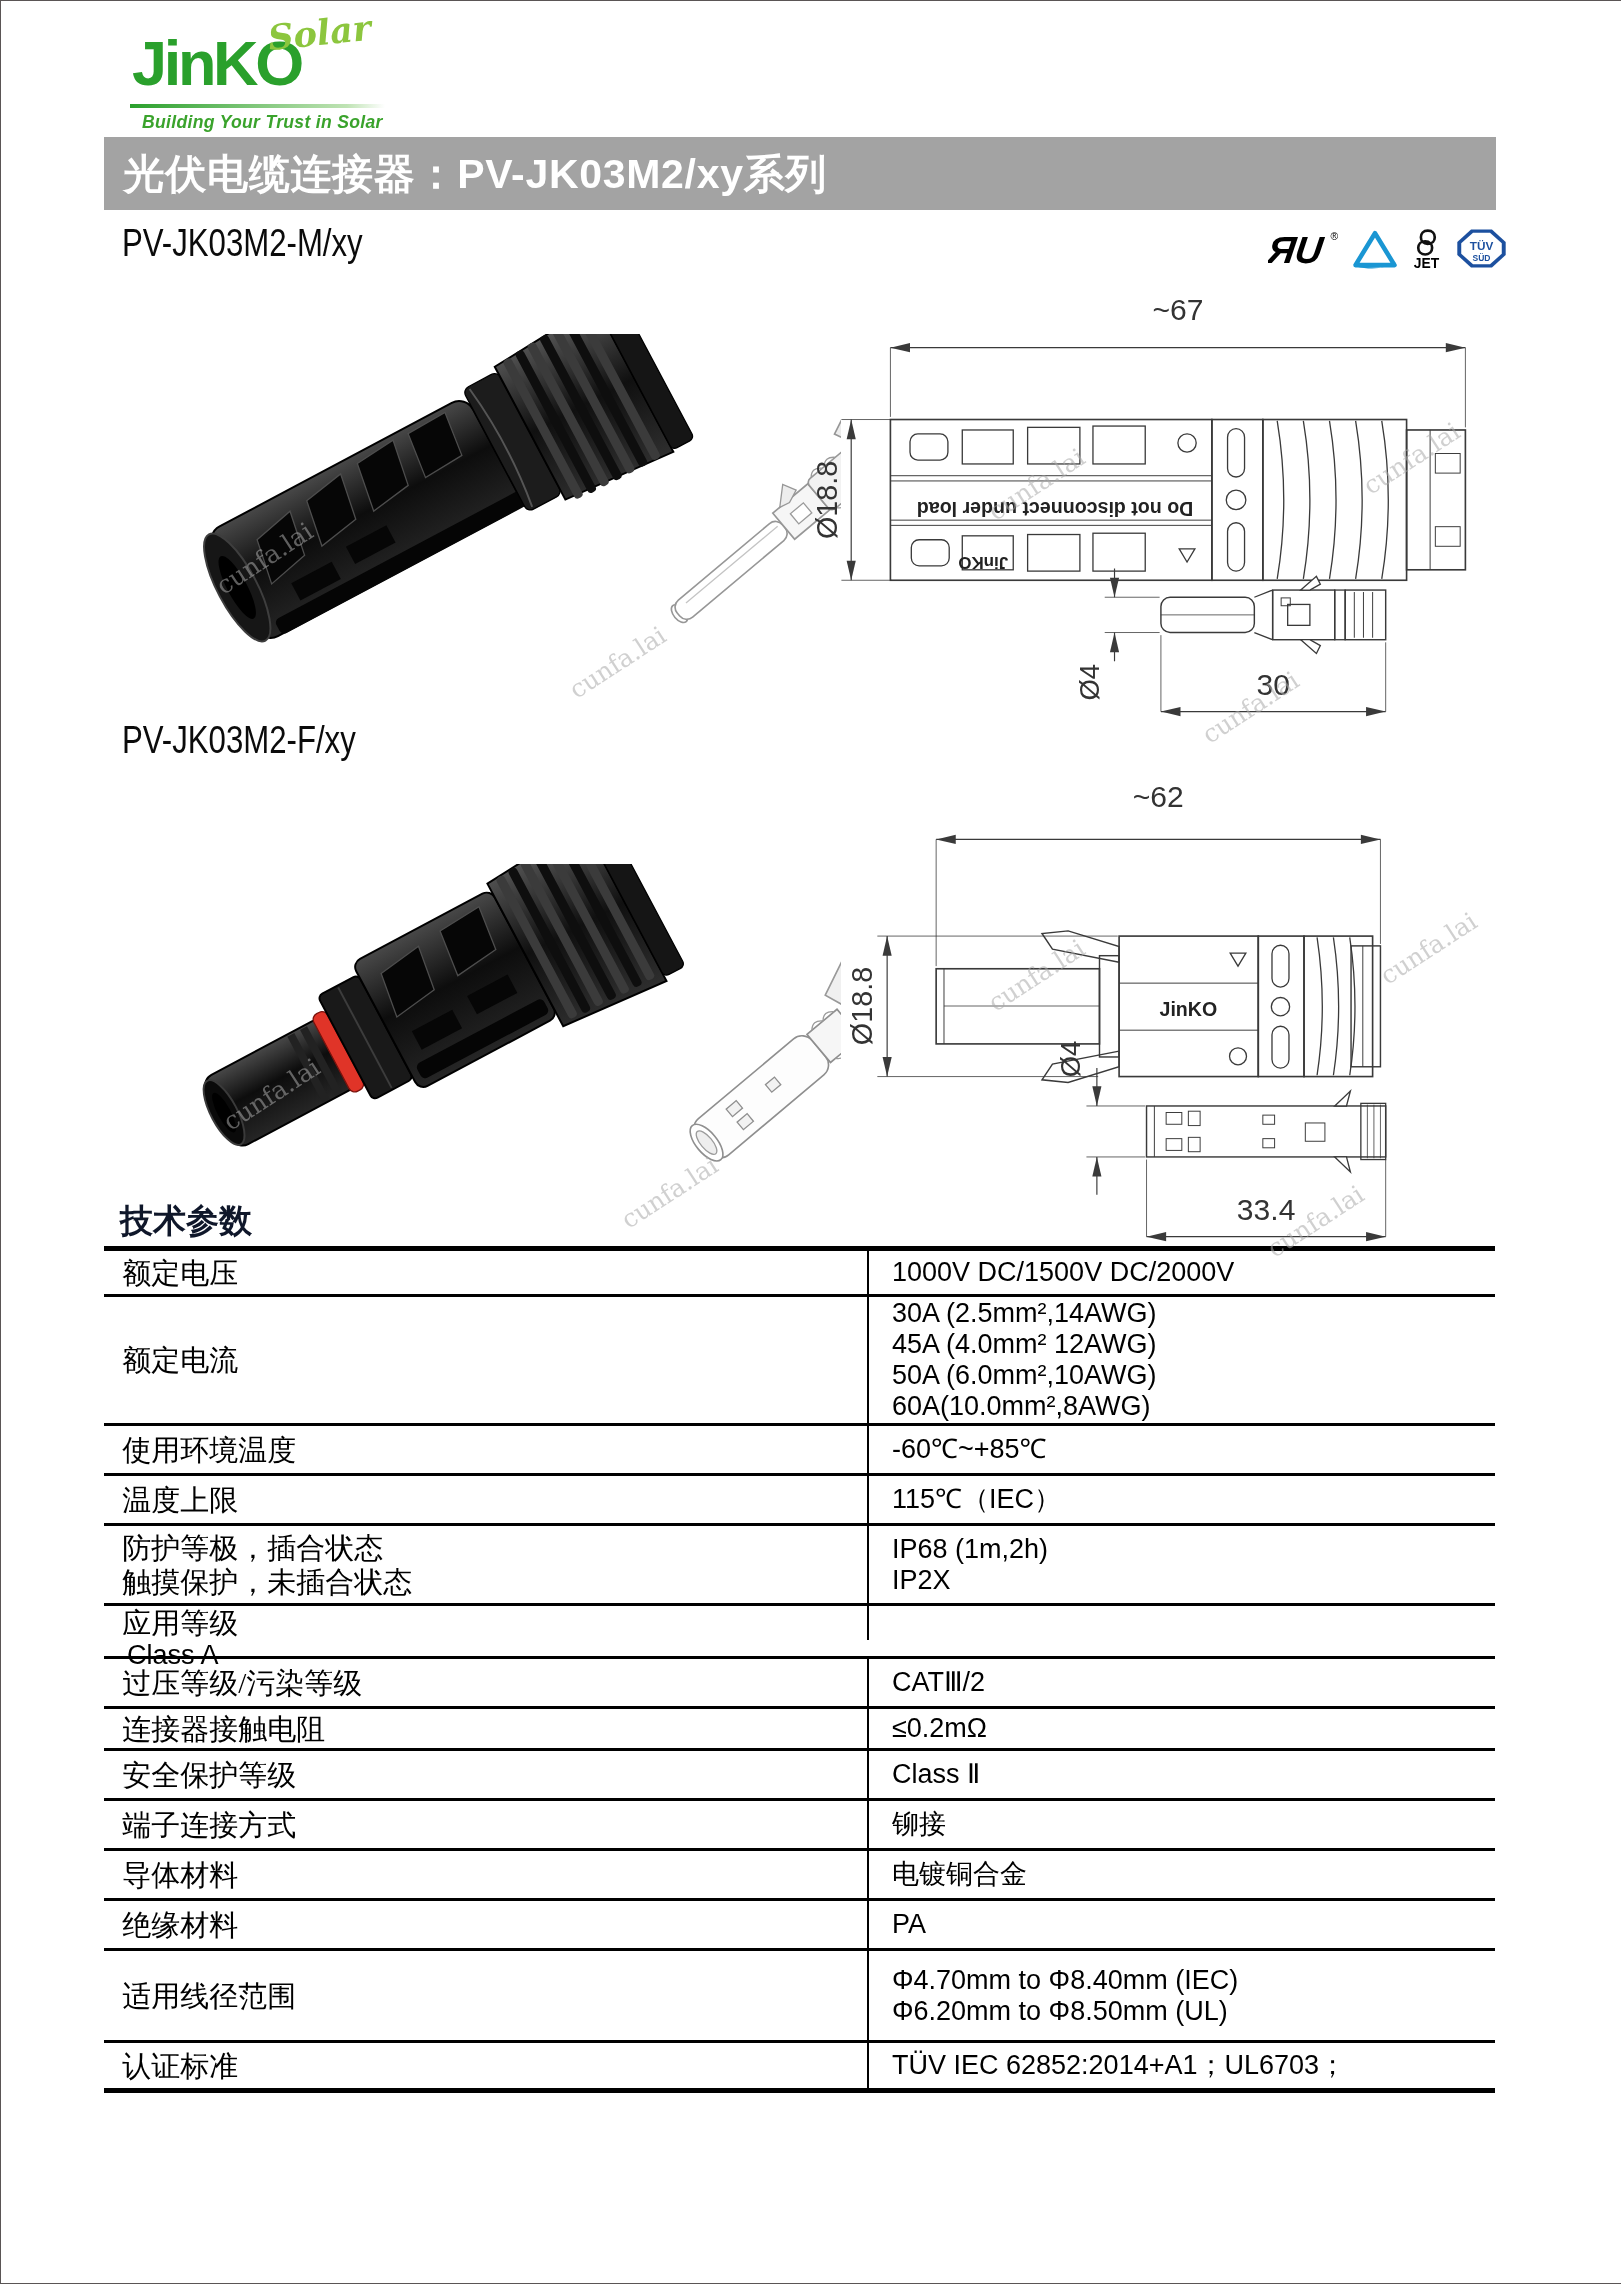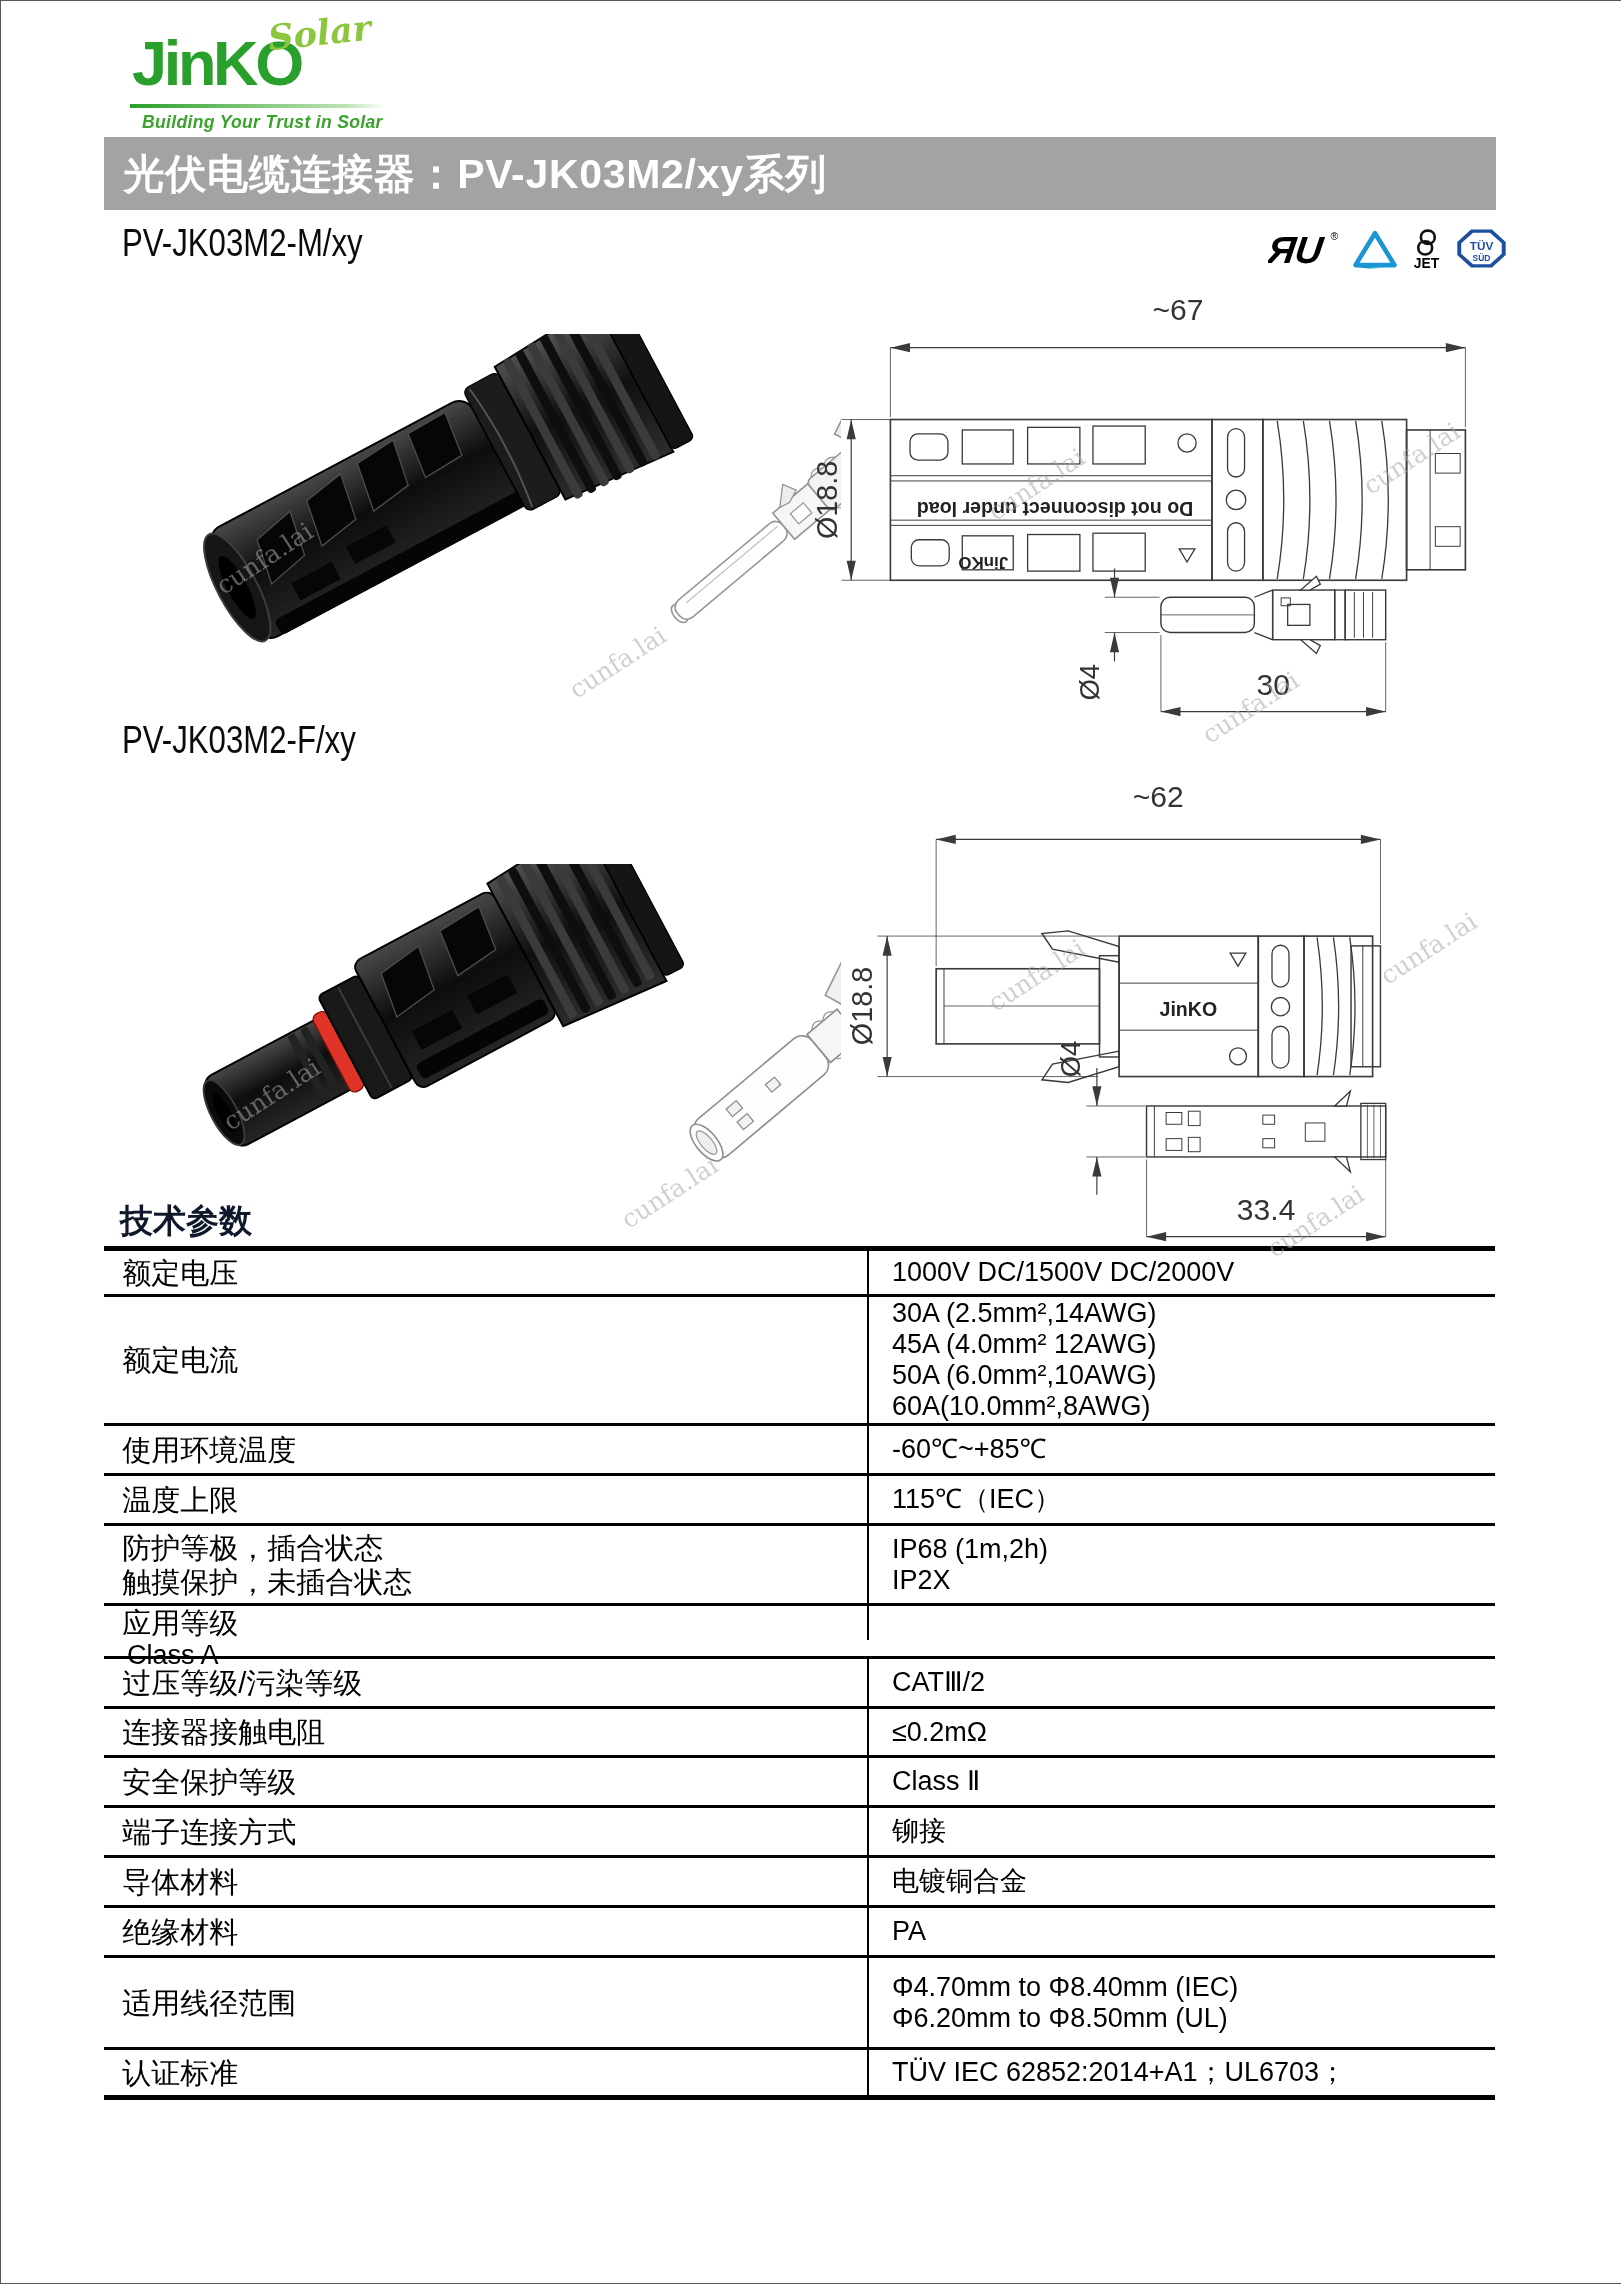--- a/index.html
+++ b/index.html
@@ -33,21 +33,21 @@
   .certs{position:absolute;left:1267px;top:227px;display:flex;align-items:flex-end;gap:10.5px;}
 
   .spec-heading{position:absolute;left:119px;top:1198px;font-size:33px;font-weight:700;color:#0f172a;}
 
   
   .spec-table{position:absolute;left:103px;top:1245px;width:1391px;
               border-top:5.2px solid #000;border-bottom:5.2px solid #000;box-sizing:border-box;}
   .t-row{display:flex;border-bottom:3.9px solid #000;box-sizing:border-box;}
   .t-label{width:765px;box-sizing:border-box;border-right:2px solid #000;
            padding-left:18.3px;display:flex;flex-direction:column;justify-content:center;
-           font-size:29px;line-height:34px;color:#000;}
+           font-size:29px;line-height:34px;color:#000;font-family:Liberation Serif, serif;}
   .t-value{flex:1;box-sizing:border-box;padding-left:23px;display:flex;flex-direction:column;
            justify-content:center;font-size:27px;line-height:31px;color:#000;}
 
   .wm{position:absolute;font-family:"DejaVu Serif", serif;font-size:25px;
       color:rgba(170,170,170,0.55);transform:rotate(-33deg);white-space:nowrap;
       pointer-events:none;}
 
   svg text{font-family:"Liberation Sans", sans-serif;}
   .dimtxt{fill:#333;}
 </style>
@@ -398,21 +398,21 @@
           </div>
         </div>
         <div class="t-row" style="height: 50px;">
           <div class="t-label">
             <div>过压等级/污染等级</div>
           </div>
           <div class="t-value">
             <div>CATⅢ/2</div>
           </div>
         </div>
-        <div class="t-row" style="height: 49px;">
+        <div class="t-row" style="height: 42px;">
           <div class="t-label">
             <div>连接器接触电阻</div>
           </div>
           <div class="t-value">
             <div>≤0.2mΩ</div>
           </div>
         </div>
         <div class="t-row" style="height: 50px;">
           <div class="t-label">
             <div>安全保护等级</div>

